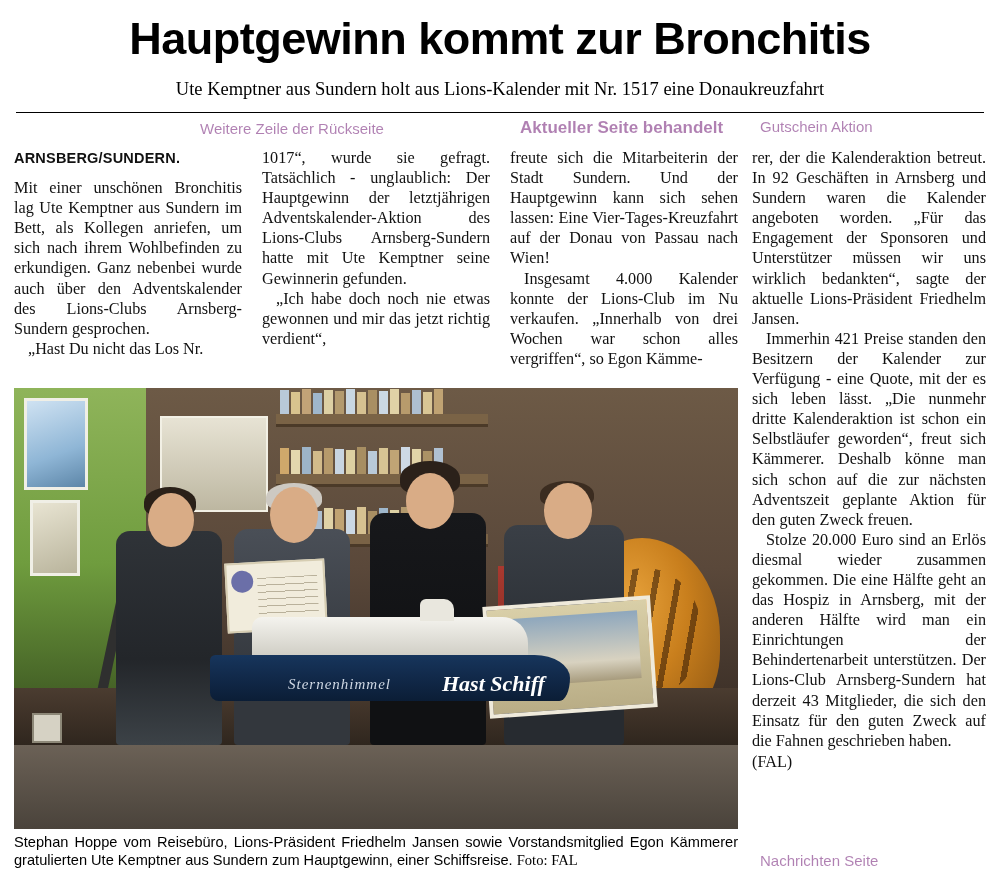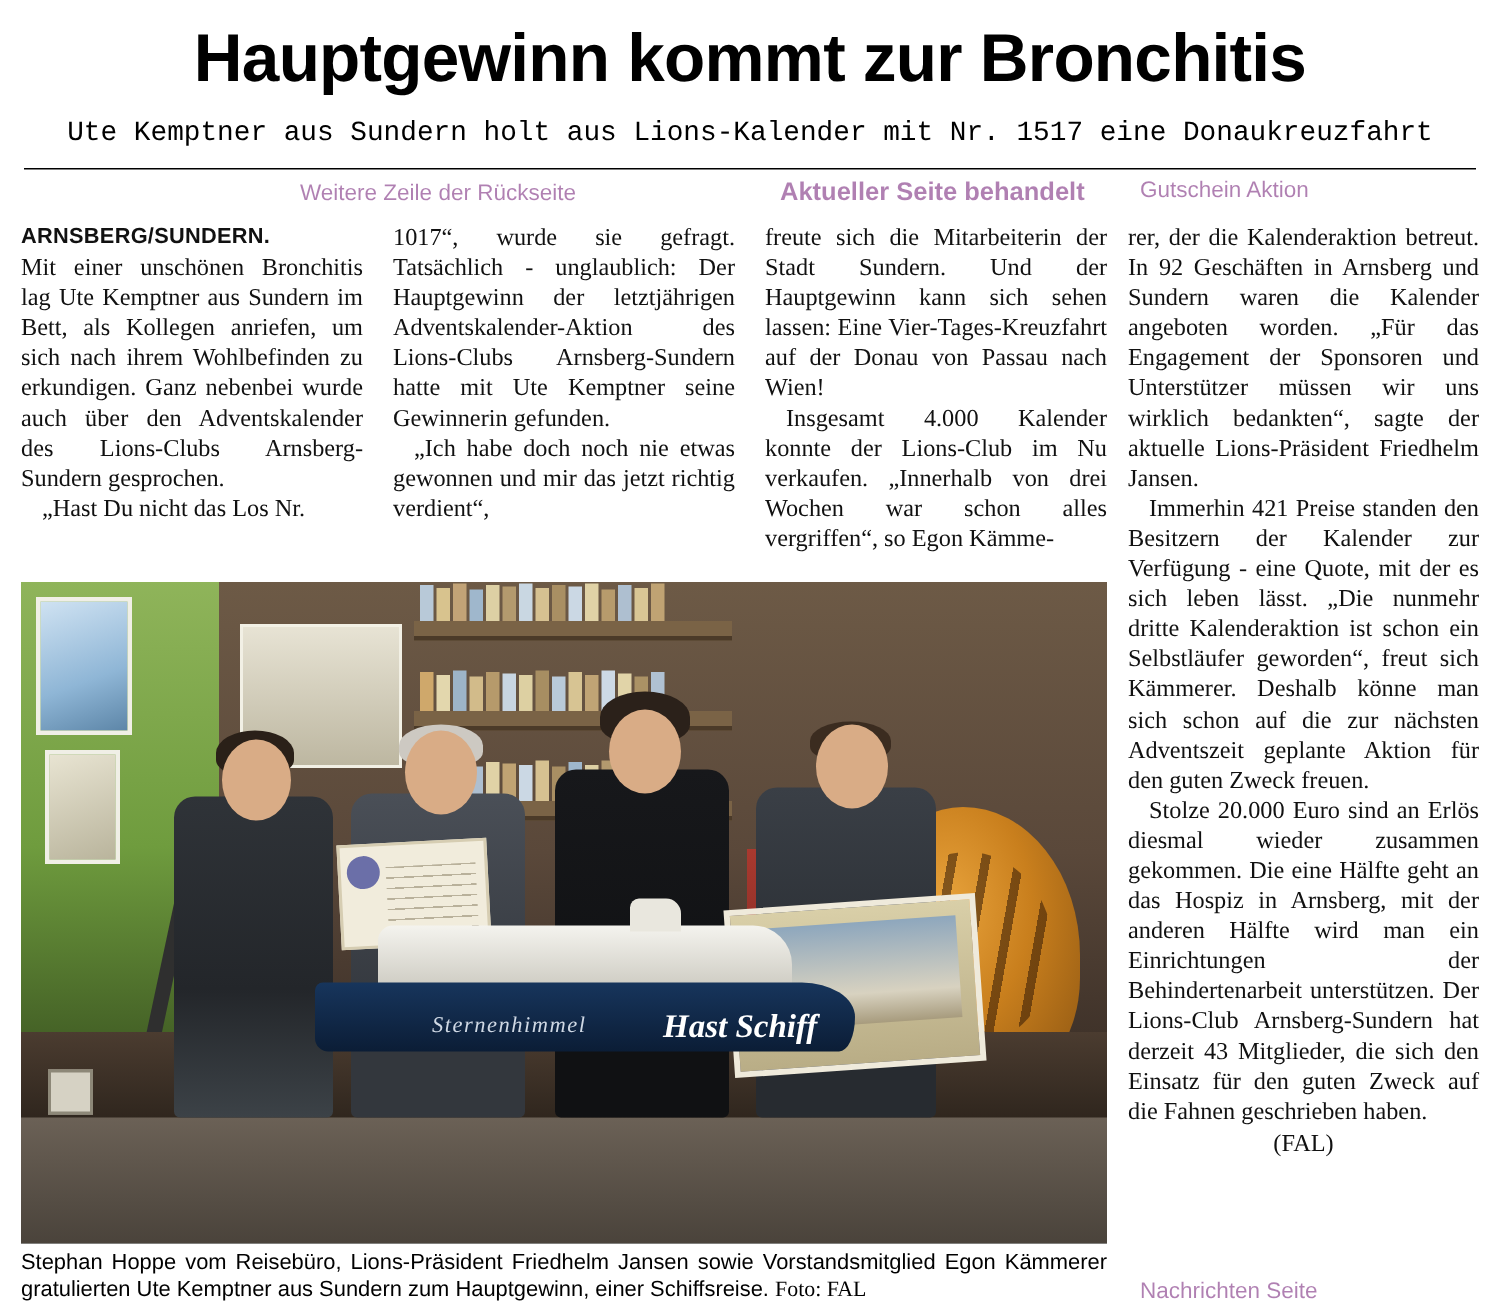--- a/index.html
+++ b/index.html
@@ -27,21 +27,21 @@
     font-family: "Liberation Sans", sans-serif;
     font-weight: bold;
     font-size: 45px;
     line-height: 50px;
     text-align: center;
     letter-spacing: -0.5px;
     margin: 6px 0 0 0;
     color: #000;
   }
   .subhead {
-    font-family: Liberation Mono, monospace;
+    font-family: Liberation Serif, serif;
     font-size: 18.5px;
     line-height: 22px;
     text-align: center;
     margin: 14px 0 0 0;
     color: #000;
   }
   .rule {
     border-top: 1.5px solid #000;
     margin: 12px 2px 10px 2px;
     height: 0;
@@ -60,21 +60,21 @@
   }
   .col p.indent {
     text-indent: 14px;
   }
   .dateline {
     font-family: "Liberation Sans", sans-serif;
     font-weight: bold;
     font-size: 14.5px;
     letter-spacing: 0.2px;
     display: block;
-    margin-bottom: 0;
+    margin-bottom: 10px;
   }
   
   .photo-wrap {
     position: absolute;
     left: 14px;
     top: 388px;
     width: 653px;
     height: 441px;
   }
   .photo {
@@ -108,21 +108,21 @@
     width: 234px;
   }
   .col-right p {
     margin: 0;
     font-size: 16.2px;
     line-height: 20.1px;
     text-align: justify;
   }
   .col-right p.indent { text-indent: 14px; }
   .sig {
-    text-align: center;
+    text-align: left;
     font-size: 16.2px;
     margin-top: 2px;
   }
   .cols-top {
     position: absolute;
     left: 14px;
     top: 148px;
     width: 724px;
     display: flex;
     gap: 20px;

